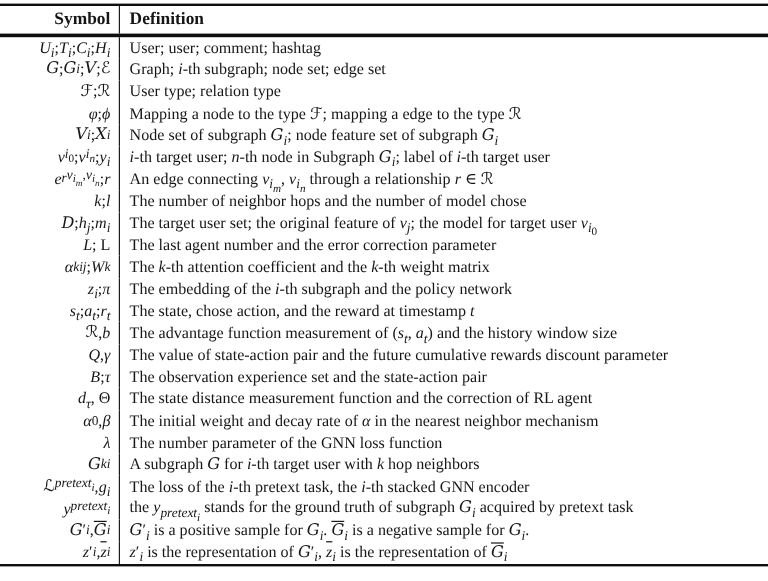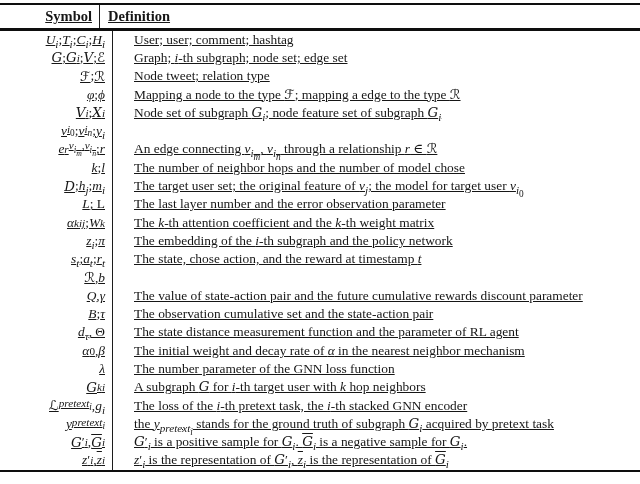--- a/index.html
+++ b/index.html
@@ -6,31 +6,31 @@
   body {
     width:640px; height:484px; background:#ffffff; overflow:hidden;
     font-family:"Liberation Serif","DejaVu Serif","DejaVu Sans",serif;
     color:#161616;
   }
   .paper { padding-top:3px; }
   .rule { width:640px; background:#0e0e0e; }
   .rule.top { height:2px; }
   .rule.mid { height:2.5px; }
   .rule.bot { height:2.5px; }
-  .tr { display:flex; align-items:center; height:18.3px;text-decoration:underline; }
+  .tr { display:flex; align-items:center; height:18.3px; }
   .thead .tr { height:23px; }
   .td, .th { box-sizing:border-box; white-space:nowrap; overflow:visible; }
   .sym {
     flex:0 0 100px; text-align:right; padding-right:7px;
     border-right:1.2px solid #1c1c1c; height:100%;
     display:flex; align-items:center; justify-content:flex-end;
   }
   .def { flex:1; padding-left:8px; }
   .th { font-weight:bold; font-size:14.5px; }
-  .td { font-size:13.4px;margin-left:13px; }
+  .td { font-size:13.4px; }
   sub, sup { line-height:0; }
   .cal { font-style:italic; font-family:"DejaVu Serif","DejaVu Sans",serif; }
   .scr { font-family:"DejaVu Serif","DejaVu Sans",serif; }
   .bar { text-decoration:overline; }
   i { font-style:italic; }
 </style>
 </head>
 <body>
 
 <div class="paper">
@@ -48,89 +48,91 @@
     <div class="td def">User; user; comment; hashtag</div>
   </div>
 
   <div class="tr">
     <div class="td sym"><span class="cal">G</span>; <span class="cal">G</span><sub><i>i</i></sub>; <span class="cal">V</span>; <span class="scr">ℰ</span></div>
     <div class="td def">Graph; <i>i</i>-th subgraph; node set; edge set</div>
   </div>
 
   <div class="tr">
     <div class="td sym"><span class="scr">ℱ</span>; <span class="scr">ℛ</span></div>
-    <div class="td def">Node tweet; relation type</div>
+    <div class="td def">User type; relation type</div>
   </div>
 
   <div class="tr">
     <div class="td sym"><i>φ</i>; <i>ϕ</i></div>
     <div class="td def">Mapping a node to the type <span class="scr">ℱ</span>; mapping a edge to the type <span class="scr">ℛ</span></div>
   </div>
 
   <div class="tr">
     <div class="td sym"><span class="cal">V</span><sub><i>i</i></sub>; <span class="cal">X</span><sub><i>i</i></sub></div>
     <div class="td def">Node set of subgraph <span class="cal">G</span><sub><i>i</i></sub>; node feature set of subgraph <span class="cal">G</span><sub><i>i</i></sub></div>
   </div>
 
   <div class="tr">
     <div class="td sym"><i>v</i><sub><i>i</i><sub>0</sub></sub>; <i>v</i><sub><i>i</i><sub><i>n</i></sub></sub>; <i>y<sub>i</sub></i></div>
+    <div class="td def"><i>i</i>-th target user; <i>n</i>-th node in Subgraph <span class="cal">G</span><sub><i>i</i></sub>; label of <i>i</i>-th target user</div>
   </div>
 
   <div class="tr">
     <div class="td sym"><i>e</i><sup><i>r</i></sup><sub><i>v</i><sub><i>i</i><sub><i>m</i></sub></sub>,<i>v</i><sub><i>i</i><sub><i>n</i></sub></sub></sub>; <i>r</i></div>
     <div class="td def">An edge connecting <i>v</i><sub><i>i</i><sub><i>m</i></sub></sub>, <i>v</i><sub><i>i</i><sub><i>n</i></sub></sub> through a relationship <i>r</i> ∈ <span class="scr">ℛ</span></div>
   </div>
 
   <div class="tr">
     <div class="td sym"><i>k</i>; <i>l</i></div>
     <div class="td def">The number of neighbor hops and the number of model chose</div>
   </div>
 
   <div class="tr">
     <div class="td sym"><span class="cal">D</span>; <i>h<sub>j</sub></i>; <i>m<sub>i</sub></i></div>
     <div class="td def">The target user set; the original feature of <i>v<sub>j</sub></i>; the model for target user <i>v</i><sub><i>i</i><sub>0</sub></sub></div>
   </div>
 
   <div class="tr">
     <div class="td sym"><i>L</i>; L</div>
-    <div class="td def">The last layer number and the error observation parameter</div>
+    <div class="td def">The last agent number and the error correction parameter</div>
   </div>
 
   <div class="tr">
     <div class="td sym"><i>α</i><sup><i>k</i></sup><sub><i>ij</i></sub>; <i>W</i><sup><i>k</i></sup></div>
     <div class="td def">The <i>k</i>-th attention coefficient and the <i>k</i>-th weight matrix</div>
   </div>
 
   <div class="tr">
     <div class="td sym"><i>z<sub>i</sub></i>; <i>π</i></div>
     <div class="td def">The embedding of the <i>i</i>-th subgraph and the policy network</div>
   </div>
 
   <div class="tr">
     <div class="td sym"><i>s<sub>t</sub></i>; <i>a<sub>t</sub></i>; <i>r<sub>t</sub></i></div>
     <div class="td def">The state, chose action, and the reward at timestamp <i>t</i></div>
   </div>
 
   <div class="tr">
     <div class="td sym"><span class="scr">ℛ</span>, <i>b</i></div>
+    <div class="td def">The advantage function measurement of (<i>s<sub>t</sub></i>, <i>a<sub>t</sub></i>) and the history window size</div>
   </div>
 
   <div class="tr">
     <div class="td sym"><i>Q</i>, <i>γ</i></div>
     <div class="td def">The value of state-action pair and the future cumulative rewards discount parameter</div>
   </div>
 
   <div class="tr">
     <div class="td sym"><i>B</i>; <i>τ</i></div>
-    <div class="td def">The observation cumulative set and the state-action pair</div>
+    <div class="td def">The observation experience set and the state-action pair</div>
   </div>
 
   <div class="tr">
     <div class="td sym"><i>d<sub>τ</sub></i>, Θ</div>
-    <div class="td def">The state distance measurement function and the parameter of RL agent</div>
+    <div class="td def">The state distance measurement function and the correction of RL agent</div>
   </div>
 
   <div class="tr">
     <div class="td sym"><i>α</i><sub>0</sub>, <i>β</i></div>
     <div class="td def">The initial weight and decay rate of <i>α</i> in the nearest neighbor mechanism</div>
   </div>
 
   <div class="tr">
     <div class="td sym">
           <i>λ</i>

